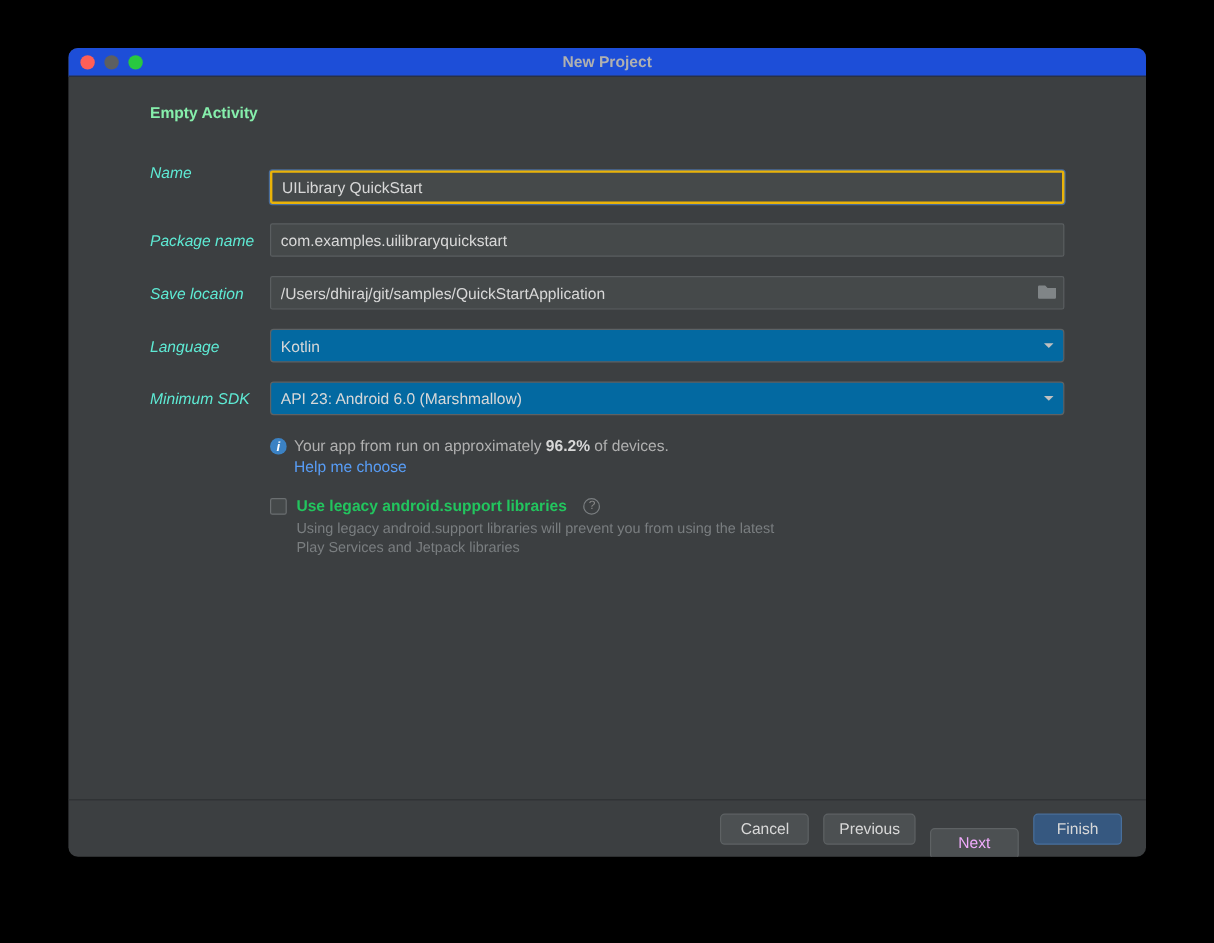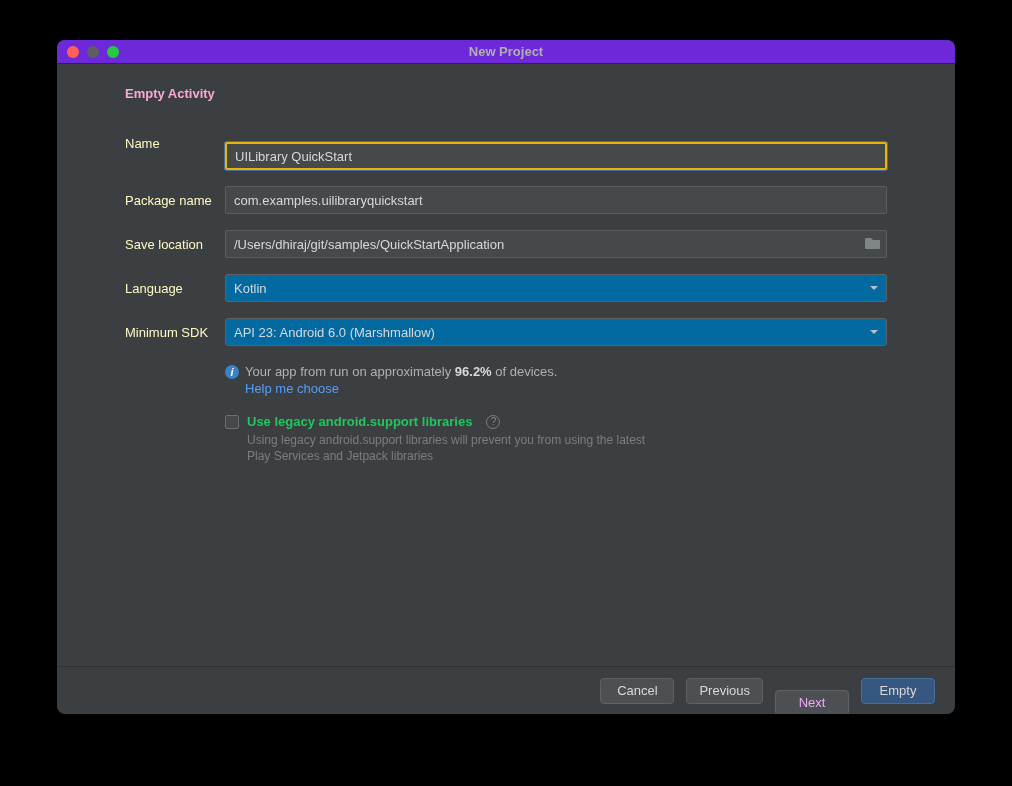--- a/index.html
+++ b/index.html
@@ -1,29 +1,29 @@
 <!DOCTYPE html>
 <html><head>
   <meta charset="utf-8">
   <style>
     * { box-sizing: border-box; margin: 0; padding: 0; }
     body { background: #000; width: 1012px; height: 786px; font-family: -apple-system, "Segoe UI", Arial, sans-serif; font-size: 13px; display: flex; align-items: flex-start; justify-content: center; padding-top: 40px;}
     .window { width: 898px; height: 674px; background: #3c3f41; border-radius: 8px; box-shadow: 0 10px 40px rgba(0,0,0,.5); display: flex; flex-direction: column; overflow: hidden; }
-    .titlebar { height: 24px; background: #6d28d9; display: flex; align-items: center; position: relative; border-bottom: 1px solid #2b2b2b; }
+    .titlebar { height: 24px; background: #1d4ed8; display: flex; align-items: center; position: relative; border-bottom: 1px solid #2b2b2b; }
     .traffic { display: flex; gap: 8px; padding-left: 10px; }
     .dot { width: 12px; height: 12px; border-radius: 50%; }
     .dot.red { background: #ff5f57; }
     .dot.gray { background: #5d5f61; }
     .dot.green { background: #28c840; }
     .title { position: absolute; left: 0; right: 0; text-align: center; color: #b0b0b0; font-weight: 600; font-size: 13px; pointer-events: none;}
     .content { flex: 1; padding: 22px 68px 0 68px; color: #bbbbbb; }
-    .heading { color: #f9a8d4; font-weight: 700; font-size: 13px; margin-bottom: 16px; }
+    .heading { color: #86efac; font-weight: 700; font-size: 13px; margin-bottom: 16px; }
     .subtitle { color: #b0b0b0; margin-bottom: 24px; }
     .row { display: flex; align-items: center; margin-bottom: 16px; }
-    .label { width: 100px; color: #fef9c3; font-size: 13px; }
+    .label { width: 100px; color: #5eead4; font-size: 13px; font-style: italic; }
     .field-wrap { flex: 1; position: relative; }
     .text-input { width: 100%; height: 28px; background: #45494a; border: 1px solid #5a5e60; color: #d8d8d8; padding: 0 8px; font-size: 13px; border-radius: 2px; outline: none; }
     .text-input.focus { border: 2px solid #eab308; box-shadow: 0 0 0 1px #4a6d9b; margin-top: 25px; }
     .with-icon { padding-right: 30px; }
     .folder-icon { position: absolute; right: 6px; top: 6px; width: 16px; height: 14px; opacity: .6; }
     .select { width: 100%; height: 28px; background: #0369a1; border: 1px solid #5e6264; border-radius: 3px; display: flex; align-items: center; justify-content: space-between; padding: 0 8px; color: #d8d8d8; cursor: pointer; }
     .chev { width: 8px; height: 8px; }
     .info-block { margin-left: 100px; padding-top: 2px; }
     .info-line { display: flex; align-items: flex-start; gap: 6px; margin-bottom: 2px; }
     .info-icon { width: 14px; height: 14px; flex: 0 0 14px; margin-top: 1px;}
@@ -123,15 +123,15 @@
         <div class="qmark">?</div>
       </div>
       <div class="check-note">Using legacy android.support libraries will prevent you from using the latest Play Services and Jetpack libraries</div>
     </div>
   </div>
 
   <div class="footer">
     <div class="btn">Cancel</div>
     <div class="btn">Previous</div>
     <div class="btn disabled">Next</div>
-    <div class="btn primary">Empty</div>
+    <div class="btn primary">Finish</div>
   </div>
 </div>
 
 </body></html>

